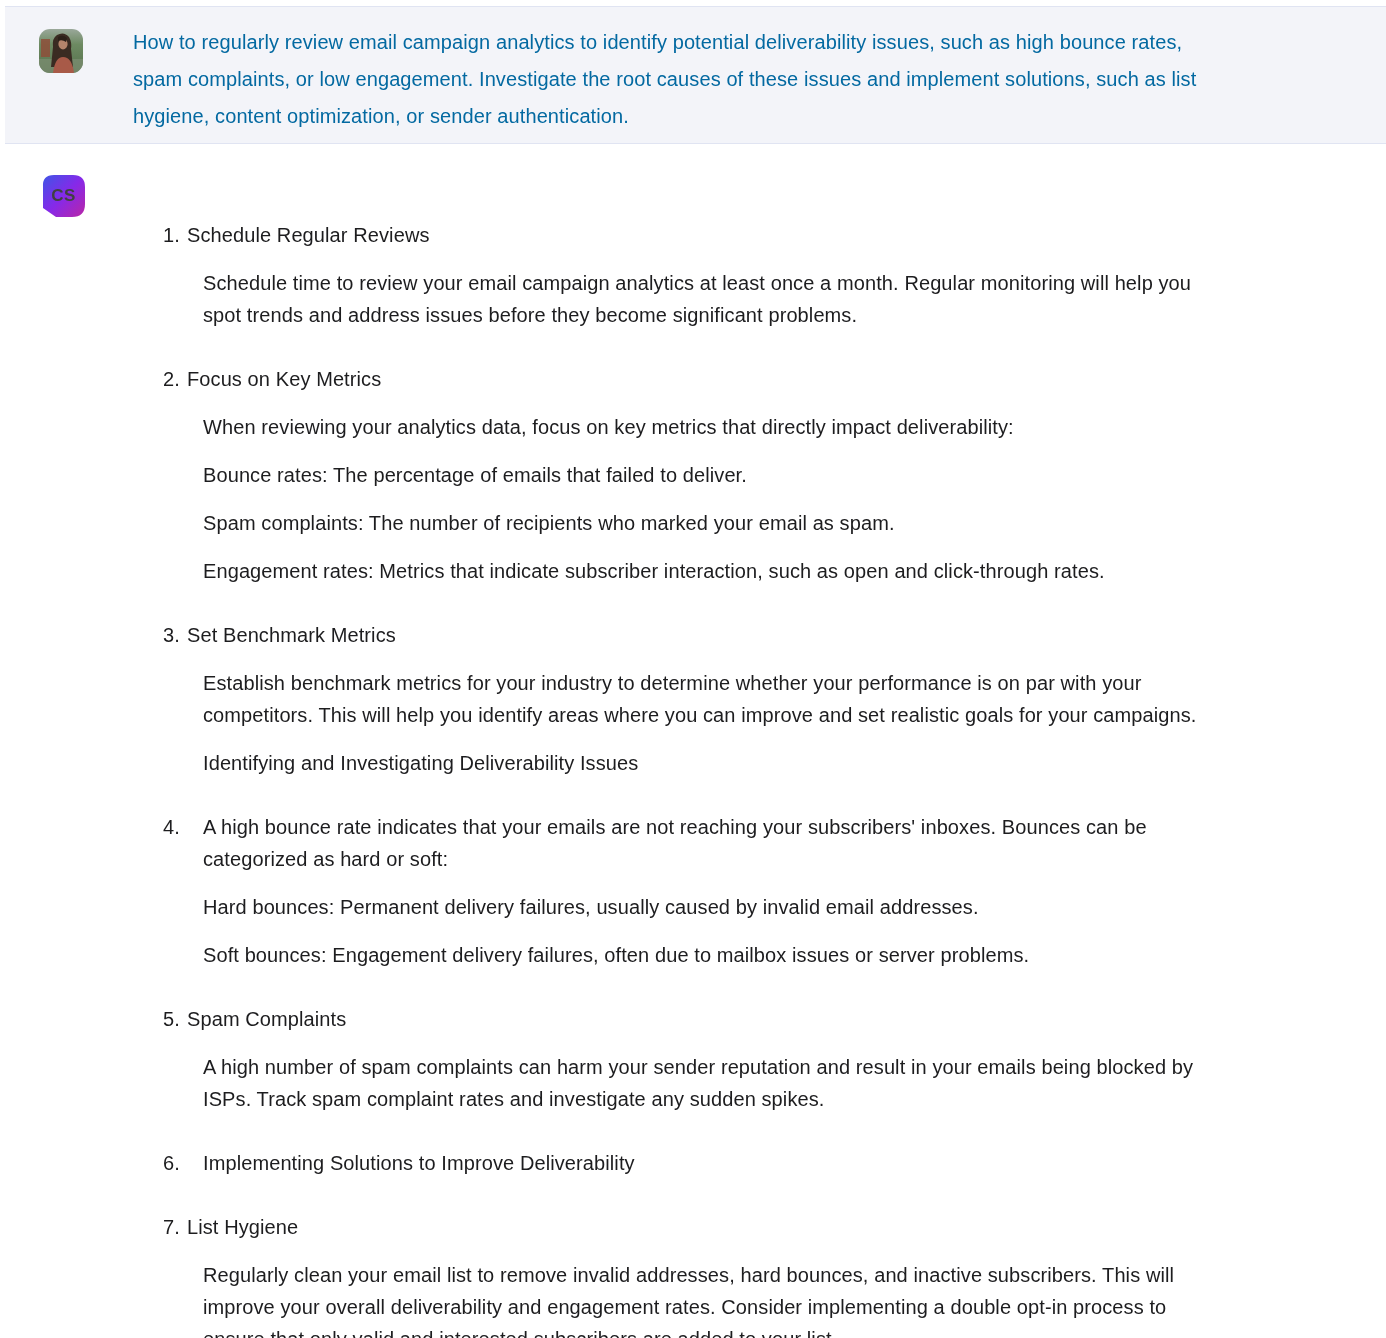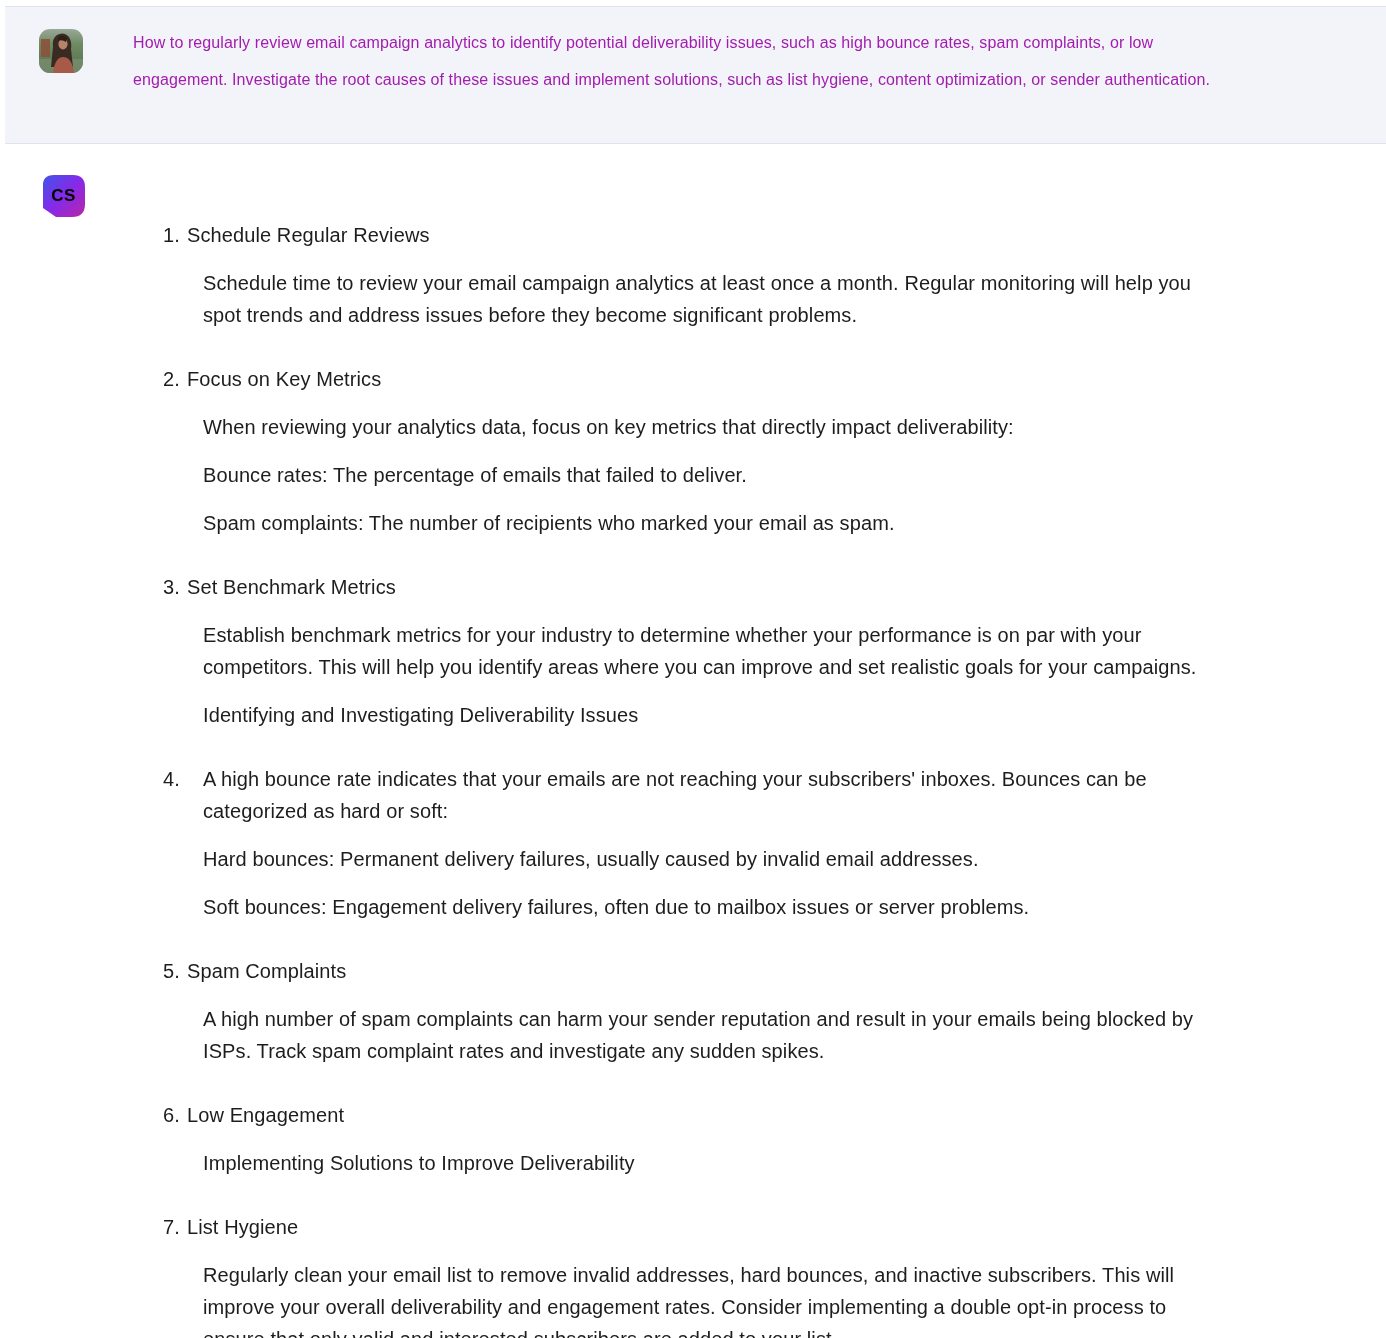--- a/index.html
+++ b/index.html
@@ -37,24 +37,24 @@
     width: 44px;
     height: 44px;
     margin-top: 5px;
     border-radius: 11px;
     overflow: hidden;
   }
   .user-avatar svg { display: block; }
   .user-text {
     margin-left: 50px;
     max-width: 1095px;
-    font-size: 16px;
+    font-size: 20px;
     line-height: 37px;
     letter-spacing: 0.1px;
-    color: #a21caf;
+    color: #0369a1;
   }
 
   
   .assistant-message {
     position: relative;
   }
   .cs-logo {
     position: absolute;
     left: 41px;
     top: 30px;
@@ -62,21 +62,21 @@
     height: 45px;
   }
   .cs-logo svg { display: block; }
   .cs-logo-label {
     position: absolute;
     left: 0; top: 0;
     width: 45px; height: 44px;
     display: flex;
     align-items: center;
     justify-content: center;
-    color: #000000;
+    color: #404040;
     font-size: 17px;
     font-weight: bold;
     letter-spacing: 0.5px;
   }
 
   .chat-list {
     list-style: none;
     margin: 0;
     padding: 75px 0 0 163px;
   }
@@ -153,20 +153,21 @@
         </div>
   </li>
 
   <li class="list-item">
     <span class="item-number">2.</span>
     <span class="item-title">Focus on Key Metrics</span>
     <div class="item-body">
           <p>When reviewing your analytics data, focus on key metrics that directly impact deliverability:</p>
           <p>Bounce rates: The percentage of emails that failed to deliver.</p>
           <p>Spam complaints: The number of recipients who marked your email as spam.</p>
+          <p>Engagement rates: Metrics that indicate subscriber interaction, such as open and click-through rates.</p>
         </div>
   </li>
 
   <li class="list-item">
     <span class="item-number">3.</span>
     <span class="item-title">Set Benchmark Metrics</span>
     <div class="item-body">
           <p>Establish benchmark metrics for your industry to determine whether your performance is on par with your competitors. This will help you identify areas where you can improve and set realistic goals for your campaigns.</p>
           <p>Identifying and Investigating Deliverability Issues</p>
         </div>
@@ -184,21 +185,20 @@
   <li class="list-item">
     <span class="item-number">5.</span>
     <span class="item-title">Spam Complaints</span>
     <div class="item-body">
           <p>A high number of spam complaints can harm your sender reputation and result in your emails being blocked by ISPs. Track spam complaint rates and investigate any sudden spikes.</p>
         </div>
   </li>
 
   <li class="list-item">
     <span class="item-number">6.</span>
-    <span class="item-title">Low Engagement</span>
     <div class="item-body">
           <p>Implementing Solutions to Improve Deliverability</p>
         </div>
   </li>
 
   <li class="list-item">
     <span class="item-number">7.</span>
     <span class="item-title">List Hygiene</span>
     <div class="item-body">
           <p>Regularly clean your email list to remove invalid addresses, hard bounces, and inactive subscribers. This will improve your overall deliverability and engagement rates. Consider implementing a double opt-in process to ensure that only valid and interested subscribers are added to your list.</p>

